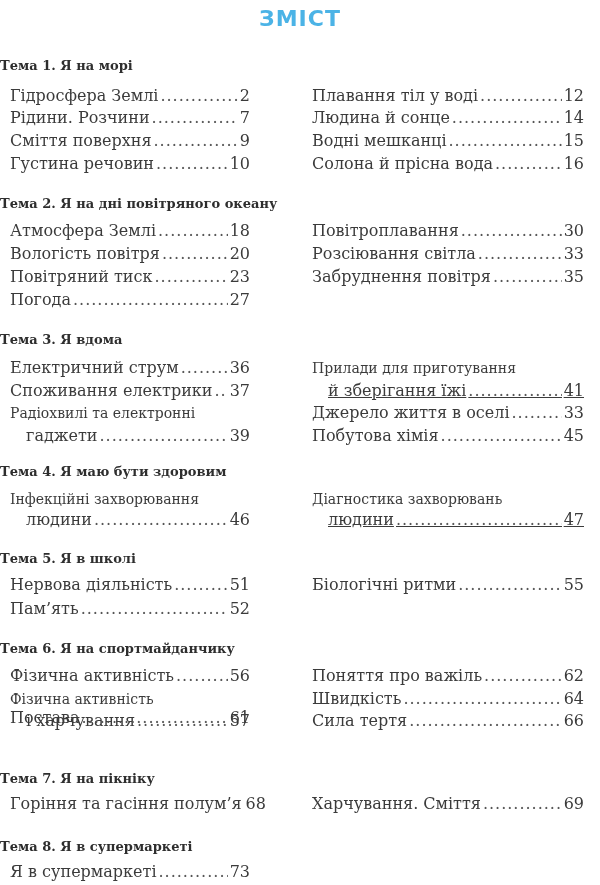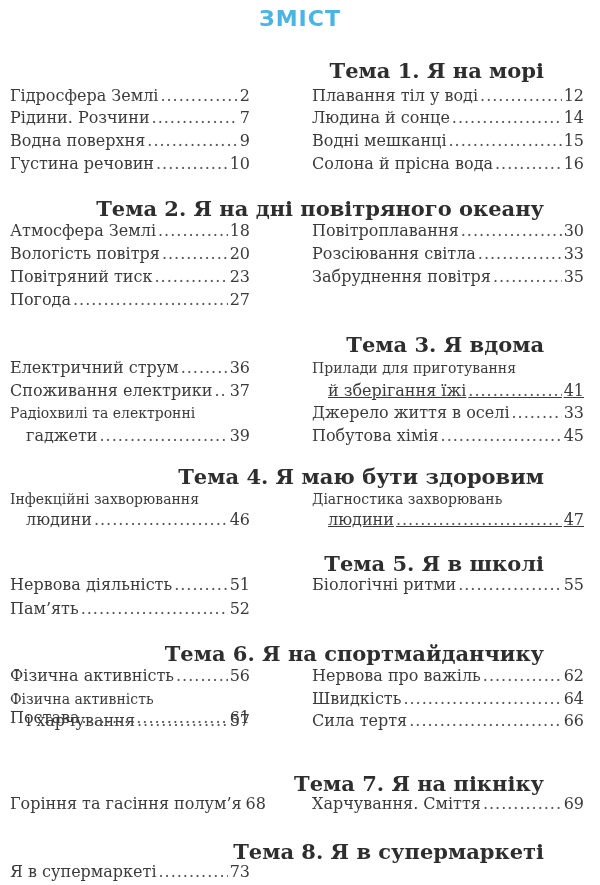--- a/index.html
+++ b/index.html
@@ -1,22 +1,22 @@
 <!DOCTYPE html>
 <html><head>
 <meta charset="utf-8">
 <style>
   html, body { margin:0; padding:0; background:#ffffff; }
   body { width:600px; height:885px; position:relative; overflow:hidden;
          font-family:"DejaVu Serif","Liberation Serif",serif; color:#3b3b3b; }
   .title { position:absolute; left:0; width:600px; top:6px; text-align:center;
            font-family:"DejaVu Sans","Liberation Sans",sans-serif; font-weight:bold;
            font-size:22px; letter-spacing:1px; color:#4bb3e6; }
-  .topic { position:absolute; left:0; width:544px; text-align:right;
-           font-weight:bold; font-size:21px; color:#2e2e2e; }
+  .topic { position:absolute; left:0; width:544px; text-align:left;
+           font-weight:bold; font-size:13px; color:#2e2e2e; }
   .entry { position:absolute; height:20px; font-size:16px; line-height:20px;
            display:flex; align-items:baseline; white-space:nowrap; }
   .entry .txt { flex:0 0 auto; }
   .entry .dots { flex:1 1 auto; overflow:hidden; margin:0 2px; letter-spacing:1px; color:#555; }
   .entry .dots::before { content:"................................................................................................"; }
   .entry .pg { flex:0 0 auto; }
   .cont { position:absolute; font-size:14px; line-height:20px; white-space:nowrap; }
   .L { left:10px; width:240px; }
   .R { left:312px; width:272px; }
   .Li { left:26px; width:224px; }
@@ -32,21 +32,21 @@
     <span class="txt">Гідросфера Землі</span>
     <span class="dots"></span>
     <span class="pg">2</span>
   </div>
 <div class="entry L" style="top:108px">
     <span class="txt">Рідини. Розчини</span>
     <span class="dots"></span>
     <span class="pg">7</span>
   </div>
 <div class="entry L" style="top:131px">
-    <span class="txt">Водна поверхня</span>
+    <span class="txt">Сміття поверхня</span>
     <span class="dots"></span>
     <span class="pg">9</span>
   </div>
 <div class="entry L" style="top:154px">
     <span class="txt">Густина речовин</span>
     <span class="dots"></span>
     <span class="pg">10</span>
   </div>
 <div class="entry R" style="top:86px">
     <span class="txt">Плавання тіл у воді</span>
@@ -182,21 +182,21 @@
     <span class="txt">і харчування</span>
     <span class="dots"></span>
     <span class="pg">57</span>
   </div>
 <div class="entry L" style="top:708px">
     <span class="txt">Постава</span>
     <span class="dots"></span>
     <span class="pg">61</span>
   </div>
 <div class="entry R" style="top:666px">
-    <span class="txt">Нервова про важіль</span>
+    <span class="txt">Поняття про важіль</span>
     <span class="dots"></span>
     <span class="pg">62</span>
   </div>
 <div class="entry R" style="top:689px">
     <span class="txt">Швидкість</span>
     <span class="dots"></span>
     <span class="pg">64</span>
   </div>
 <div class="entry R" style="top:711px">
     <span class="txt">Сила тертя</span>

